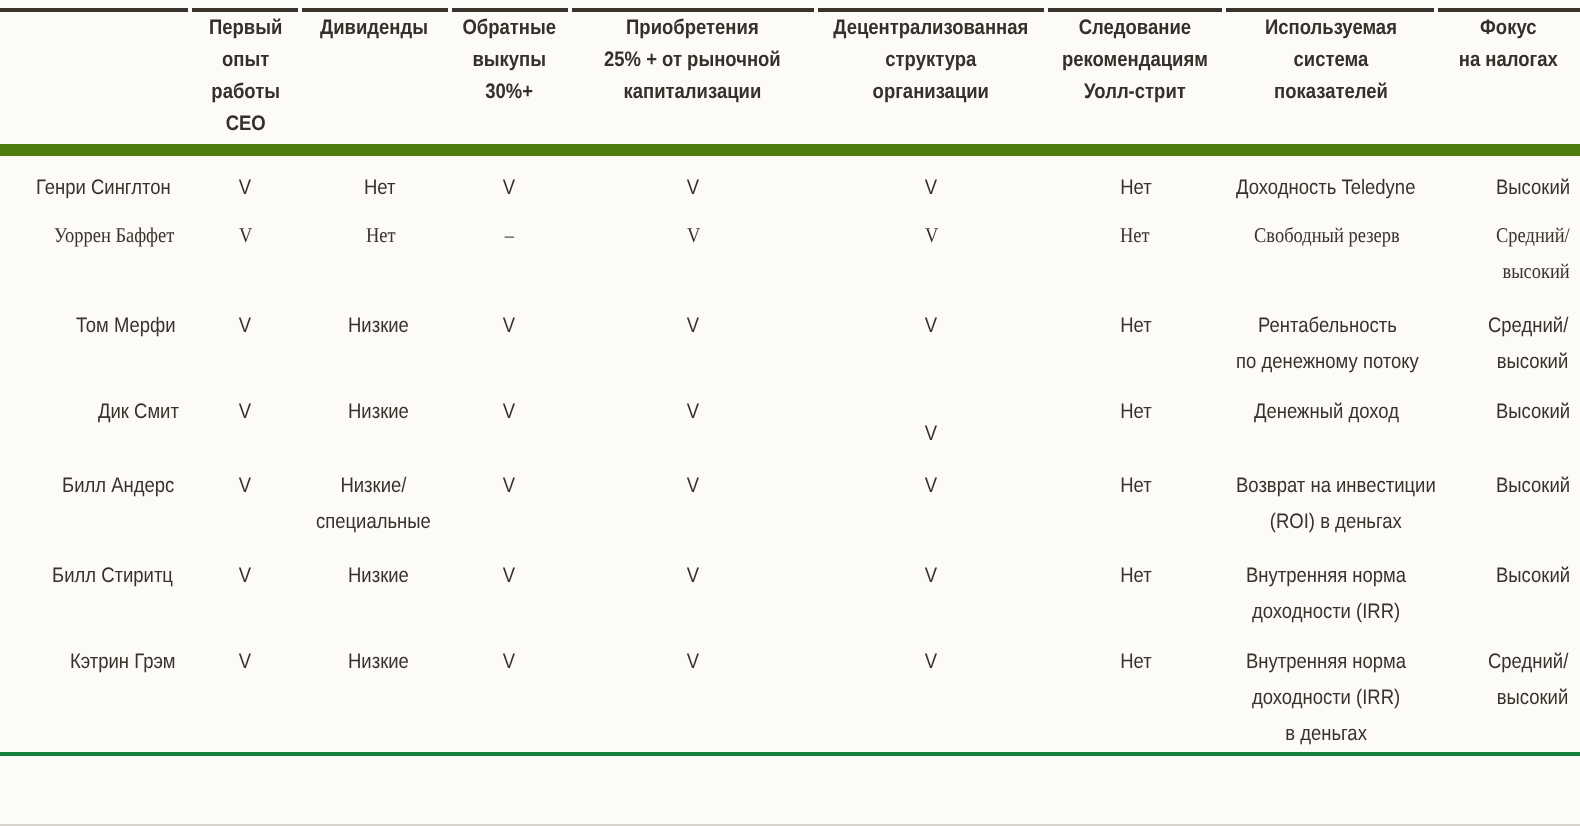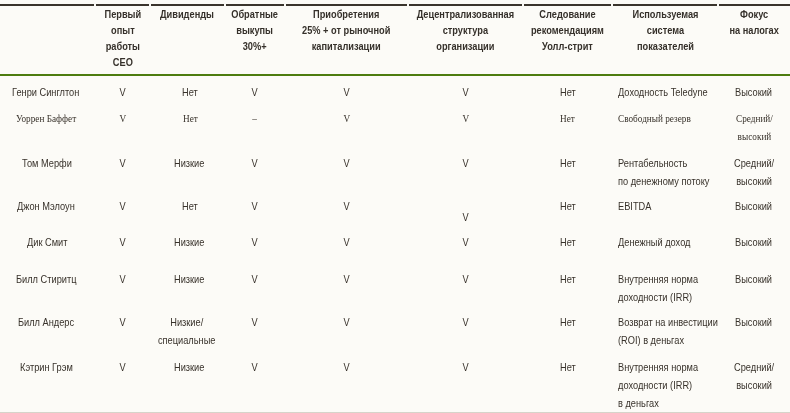--- a/index.html
+++ b/index.html
@@ -17,31 +17,31 @@
 
   
   .page-edge{position:absolute;left:0;top:410px;width:790px;height:1px;background:#d6d4ca;}
 
   table{border-collapse:collapse;table-layout:fixed;width:790px;margin-top:2px;}
   th,td{padding:0;margin:0;vertical-align:top;text-align:center;font-weight:normal;}
 
   thead tr{height:73px;}
   thead th{
     padding-top:4px;font-weight:bold;font-size:10.5px;line-height:16px;
-    border-bottom:2px solid #4d7c0f;color:#35302a;
+    border-bottom:6px solid #4d7c0f;color:#35302a;
   }
 
   tbody td{font-size:10.5px;line-height:18px;padding-top:7px;}
   tbody tr:last-child td{border-bottom:2px solid #15803d;}
 
   
-  th:nth-child(1),td:nth-child(1){text-align:center;padding-left:5px;margin-left:17px;}
+  th:nth-child(1),td:nth-child(1){text-align:right;padding-left:5px;margin-left:17px;}
   th:nth-child(3),td:nth-child(3){text-align:center;padding-left:7px;}
-  td:nth-child(8){text-align:left;padding-left:6px;}
-  td:nth-child(9){text-align:center;padding-left:5px;}
+  td:nth-child(8){text-align:center;padding-left:6px;}
+  td:nth-child(9){text-align:right;padding-left:5px;}
 
   
   .cw{display:inline-block;white-space:pre;transform:scaleX(0.88);transform-origin:50% 0;}
   th:nth-child(3) .cw,
   td:nth-child(1) .cw,
   td:nth-child(3) .cw,
   td:nth-child(8) .cw,
   td:nth-child(9) .cw{transform-origin:0 0;}
 
   
@@ -131,65 +131,54 @@
           <td><span class="cw">Низкие</span></td>
           <td><span class="cw">V</span></td>
           <td><span class="cw">V</span></td>
           <td><span class="cw">V</span></td>
           <td><span class="cw">Нет</span></td>
           <td><span class="cw">Рентабельность
 по денежному потоку</span></td>
           <td><span class="cw">Средний/
 высокий</span></td>
         </tr>
-        <tr style="height: 35px;">
-          <td><span class="cw">Джон Мэлоун</span></td>
-          <td><span class="cw">V</span></td>
-          <td><span class="cw">Нет</span></td>
-          <td><span class="cw">V</span></td>
-          <td><span class="cw">V</span></td>
-          <td><span class="cw">V</span></td>
-          <td><span class="cw">Нет</span></td>
-          <td><span class="cw">EBITDA</span></td>
-          <td><span class="cw">Высокий</span></td>
-        </tr>
         <tr style="height: 37px;">
           <td><span class="cw">Дик Смит</span></td>
           <td><span class="cw">V</span></td>
           <td><span class="cw">Низкие</span></td>
           <td><span class="cw">V</span></td>
           <td><span class="cw">V</span></td>
           <td><span class="cw">V</span></td>
           <td><span class="cw">Нет</span></td>
           <td><span class="cw">Денежный доход</span></td>
-          <td><span class="cw">Высокий</span></td>
-        </tr>
-        <tr style="height: 41px;">
-          <td><span class="cw">Билл Стиритц</span></td>
-          <td><span class="cw">V</span></td>
-          <td><span class="cw">Низкие</span></td>
-          <td><span class="cw">V</span></td>
-          <td><span class="cw">V</span></td>
-          <td><span class="cw">V</span></td>
-          <td><span class="cw">Нет</span></td>
-          <td><span class="cw">Внутренняя норма
-доходности (IRR)</span></td>
           <td><span class="cw">Высокий</span></td>
         </tr>
         <tr style="height: 45px;">
           <td><span class="cw">Билл Андерс</span></td>
           <td><span class="cw">V</span></td>
           <td><span class="cw">Низкие/
 специальные</span></td>
           <td><span class="cw">V</span></td>
           <td><span class="cw">V</span></td>
           <td><span class="cw">V</span></td>
           <td><span class="cw">Нет</span></td>
           <td><span class="cw">Возврат на инвестиции
 (ROI) в деньгах</span></td>
+          <td><span class="cw">Высокий</span></td>
+        </tr>
+        <tr style="height: 41px;">
+          <td><span class="cw">Билл Стиритц</span></td>
+          <td><span class="cw">V</span></td>
+          <td><span class="cw">Низкие</span></td>
+          <td><span class="cw">V</span></td>
+          <td><span class="cw">V</span></td>
+          <td><span class="cw">V</span></td>
+          <td><span class="cw">Нет</span></td>
+          <td><span class="cw">Внутренняя норма
+доходности (IRR)</span></td>
           <td><span class="cw">Высокий</span></td>
         </tr>
         <tr style="height: 58px;">
           <td><span class="cw">Кэтрин Грэм</span></td>
           <td><span class="cw">V</span></td>
           <td><span class="cw">Низкие</span></td>
           <td><span class="cw">V</span></td>
           <td><span class="cw">V</span></td>
           <td><span class="cw">V</span></td>
           <td><span class="cw">Нет</span></td>

